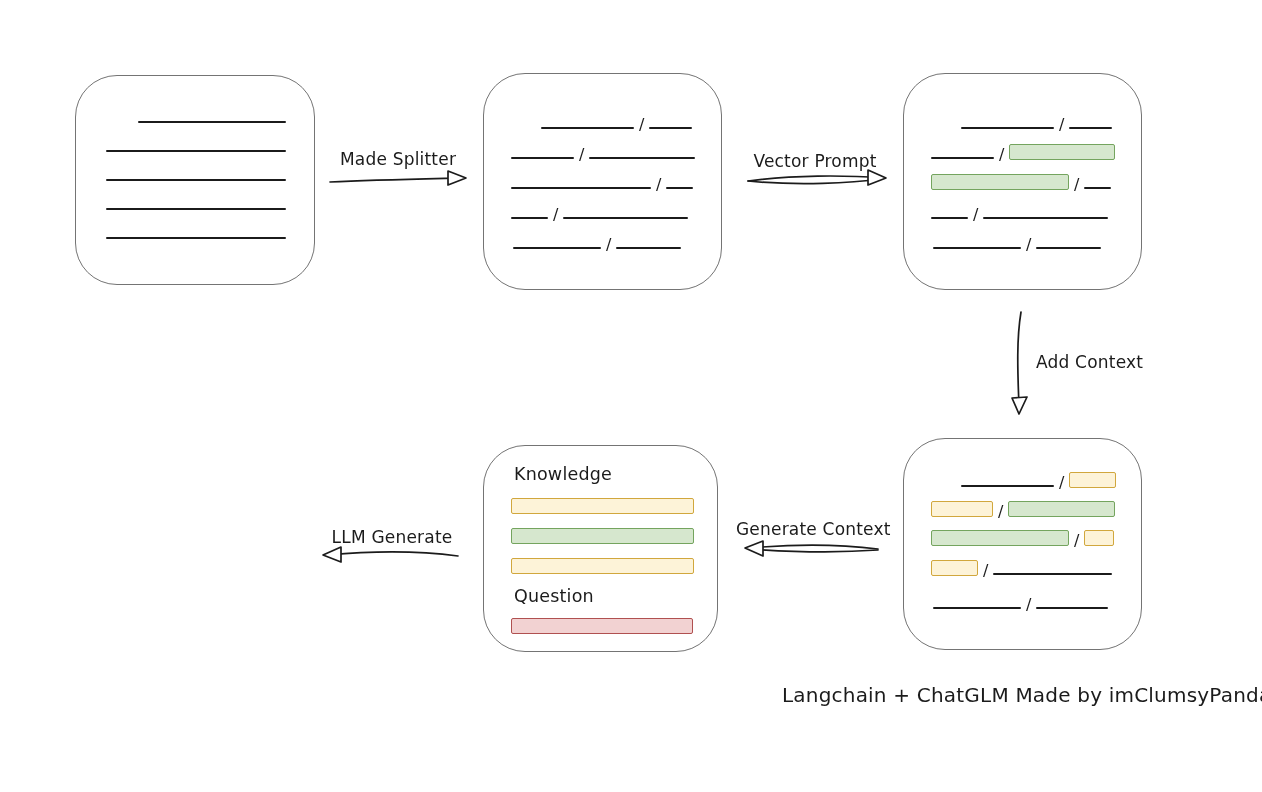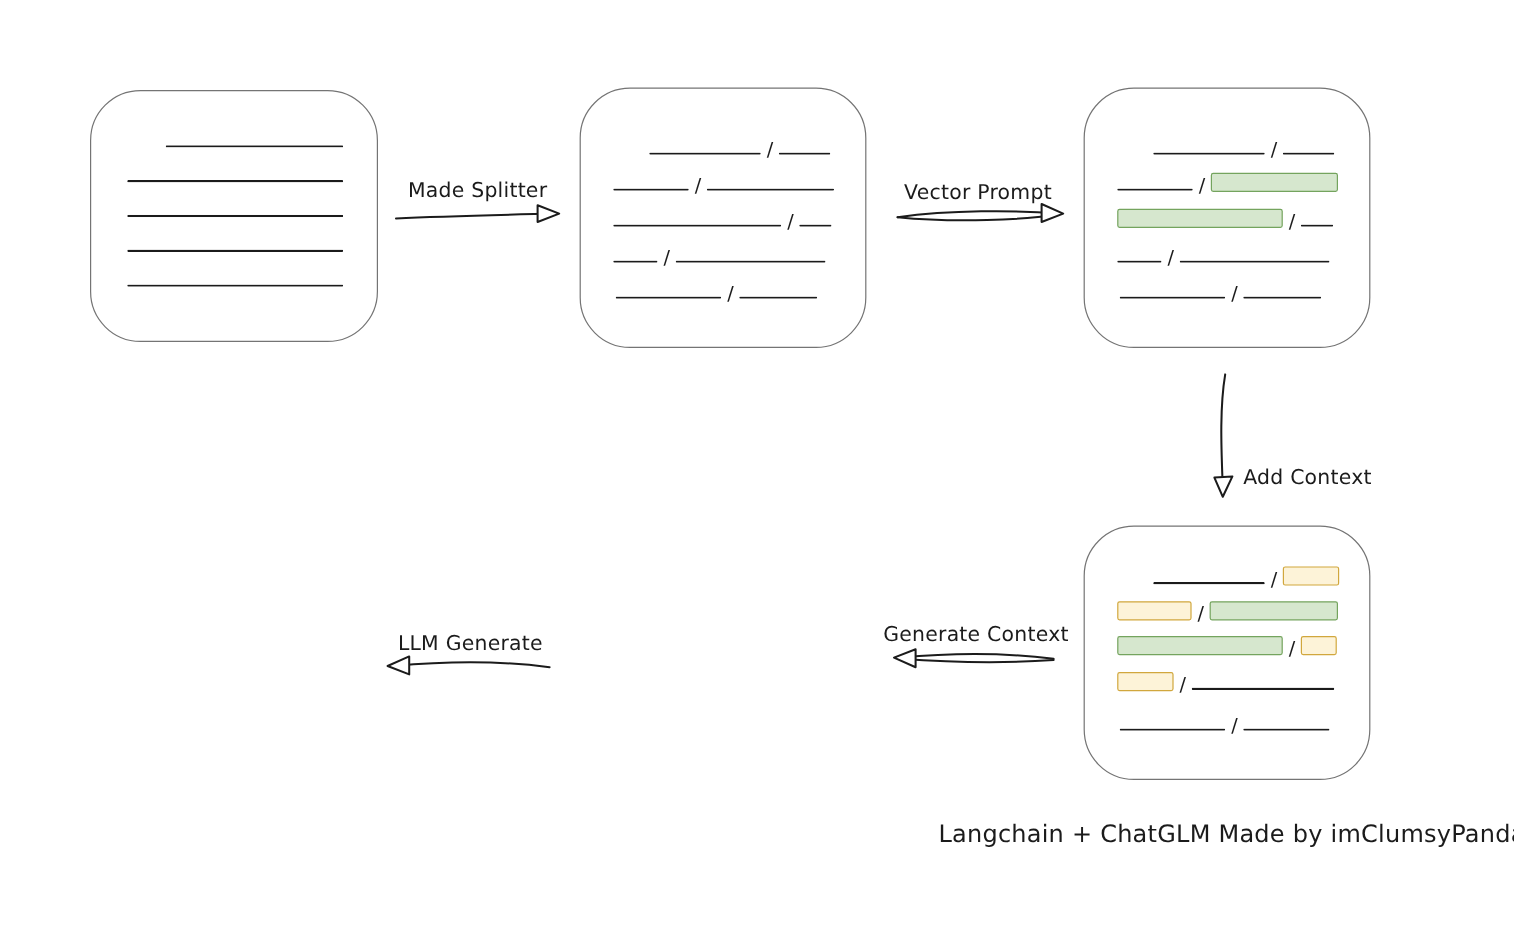--- a/index.html
+++ b/index.html
@@ -32,21 +32,21 @@
 
   .box-label { position:absolute; font-size:17.5px; letter-spacing:.2px; white-space:nowrap; }
   .lbl-knowledge { left:30px; top:18px; }
   .lbl-question  { left:30px; top:140px; }
   .lbl-answer    { left:30px; top:24px; }
 
   .arrow-label { position:absolute; font-size:17px; letter-spacing:.2px;
                  white-space:nowrap; text-align:center; }
   .l-ts { left:328px; top:149px; width:140px; }
   .l-vs { left:743px; top:151px; width:144px; }
-  .l-ac { left:1036px; top:352px; text-align:left;margin-top:36px; }
+  .l-ac { left:1036px; top:352px; text-align:left; }
   .l-gp { left:736px; top:519px; width:148px; }
   .l-lr { left:323px; top:527px; width:138px; }
 
   .caption { position:absolute; left:782px; top:683px; font-size:20px;
              letter-spacing:.2px; white-space:nowrap; }
 </style>
 </head>
 <body>
 
 <div class="canvas">
@@ -176,20 +176,36 @@
         <span class="seg-slash">/</span>
         <div class="seg-line" style="width: 119px;"></div>
       </div>
       <div class="seg-row" style="left: 29px; top: 154px;">
         <div class="seg-line" style="width: 88px;"></div>
         <span class="seg-slash">/</span>
         <div class="seg-line" style="width: 72px;"></div>
       </div>
     </div>
 
+  <div class="box b5">
+    <div class="box-label lbl-knowledge">Knowledge</div>
+    <div class="box-label lbl-question">Question</div>
+  <div class="seg-row" style="left: 27px; top: 51px;">
+        <div class="seg-chunk chunk-yellow" style="width: 183px;"></div>
+      </div>
+      <div class="seg-row" style="left: 27px; top: 81px;">
+        <div class="seg-chunk chunk-green" style="width: 183px;"></div>
+      </div>
+      <div class="seg-row" style="left: 27px; top: 111px;">
+        <div class="seg-chunk chunk-yellow" style="width: 183px;"></div>
+      </div>
+      <div class="seg-row" style="left: 27px; top: 171px;">
+        <div class="seg-chunk chunk-red" style="width: 182px;"></div>
+      </div>
+    </div>
 
 
   <div class="arrow-label l-ts">Made Splitter</div>
   <div class="arrow-label l-vs">Vector Prompt</div>
   <div class="arrow-label l-ac">Add Context</div>
   <div class="arrow-label l-gp">Generate Context</div>
   <div class="arrow-label l-lr">LLM Generate</div>
 
   <div class="caption">Langchain + ChatGLM Made by imClumsyPanda</div>
 </div>

